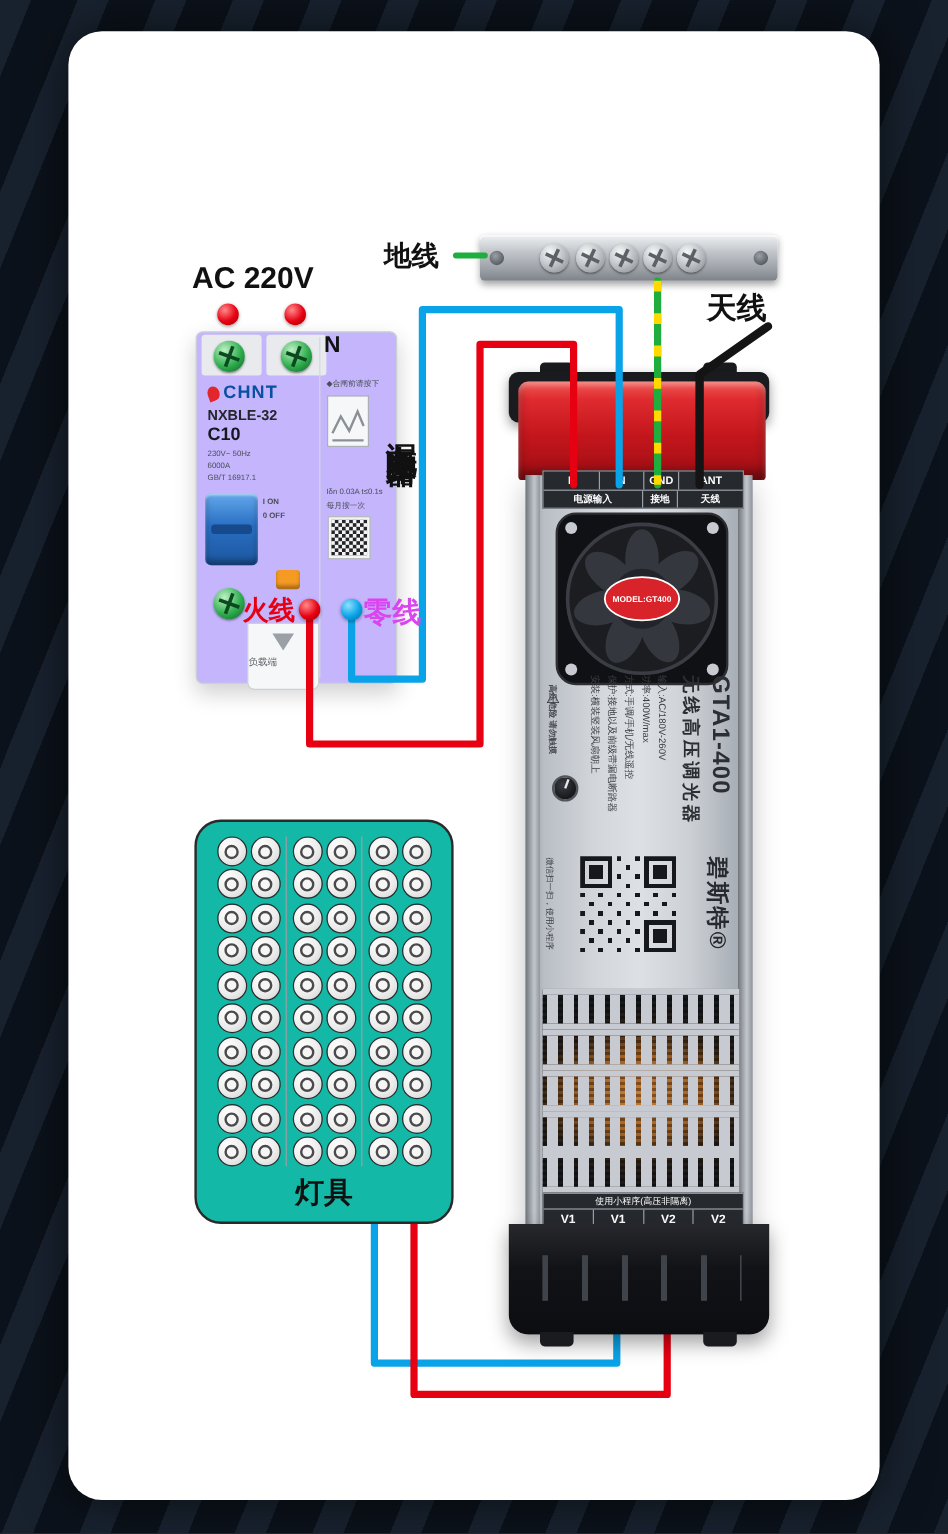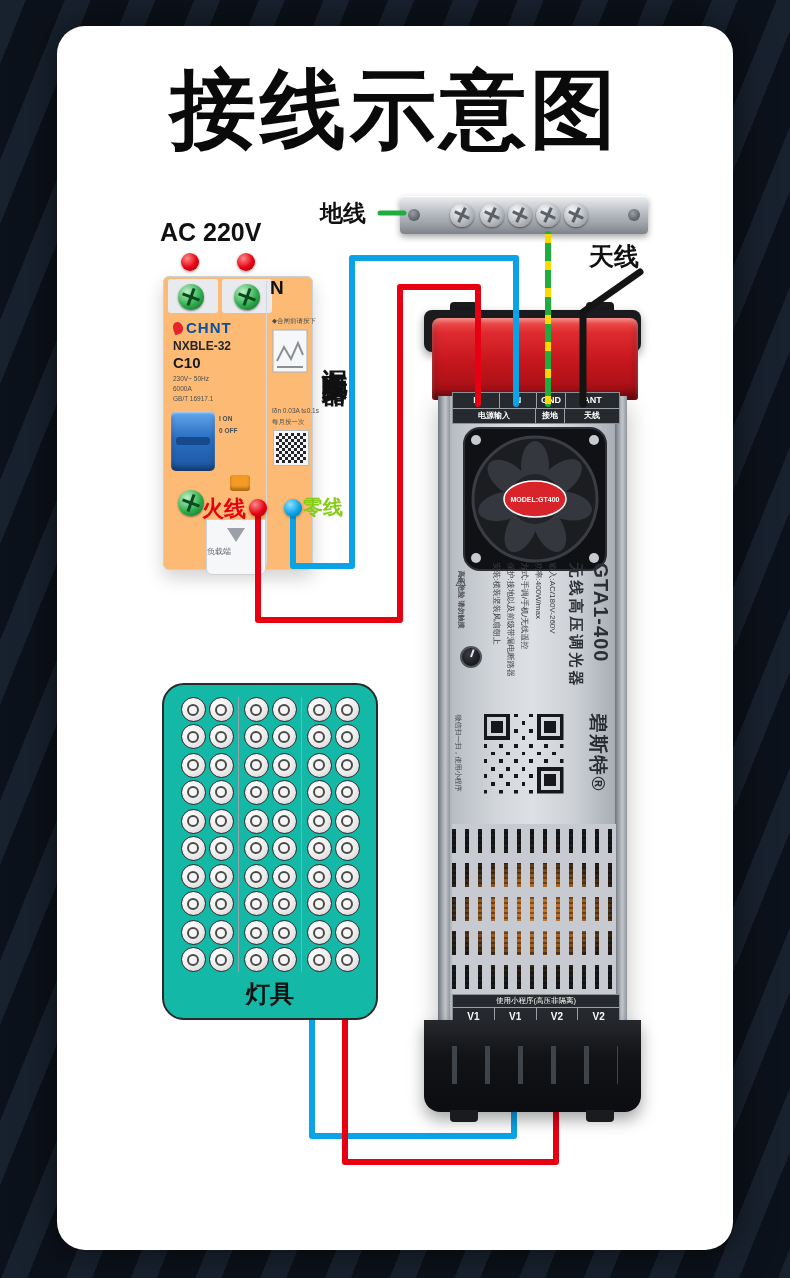--- a/index.html
+++ b/index.html
@@ -19,22 +19,22 @@
           box-shadow:0 3px 6px rgba(0,0,0,.35), inset 0 1px 0 #fff;}
   .bus-hole{position:absolute;top:13px;width:12px;height:12px;border-radius:50%;
             background:radial-gradient(circle at 40% 35%,#9aa0a6,#5a5f66 70%);}
   .screw{position:absolute;top:7px;width:24px;height:24px;border-radius:50%;
          background:radial-gradient(circle at 35% 30%,#f5f6f7,#b9bdc2 55%,#83888e 100%);
          box-shadow:0 1px 2px rgba(0,0,0,.5);}
   .screw::before,.screw::after{content:"";position:absolute;left:50%;top:50%;background:#5c6167;}
   .screw::before{width:16px;height:3px;transform:translate(-50%,-50%) rotate(25deg);}
   .screw::after{width:3px;height:16px;transform:translate(-50%,-50%) rotate(25deg);}
   
-  .breaker{position:absolute;left:163px;top:276px;width:148px;height:292px;background:#fdba74;
-           border:1px solid #ccd1d6;border-radius:6px;box-shadow:0 8px 18px rgba(0,0,0,.18);}
+  .breaker{position:absolute;left:163px;top:276px;width:148px;height:292px;background:#c4b5fd;
+           border:1px solid #ccd1d6;border-radius:6px;box-shadow:0 8px 18px rgba(0,0,0,.18);padding-left:18px;}
   .bk-term{position:absolute;top:2px;width:50px;height:34px;background:#e8eaee;border-radius:3px;}
   .gscrew{position:absolute;width:26px;height:26px;border-radius:50%;
           background:radial-gradient(circle at 35% 30%,#bdf0c4,#2fae4e 55%,#0f5f27 100%);
           box-shadow:0 1px 2px rgba(0,0,0,.45);}
   .gscrew::before,.gscrew::after{content:"";position:absolute;left:50%;top:50%;background:#0b4a1e;}
   .gscrew::before{width:18px;height:3px;transform:translate(-50%,-50%) rotate(20deg);}
   .gscrew::after{width:3px;height:18px;transform:translate(-50%,-50%) rotate(20deg);}
   .bk-flame{display:inline-block;width:10px;height:12px;background:#e3262b;
             border-radius:50% 50% 50% 0;transform:rotate(-20deg);margin-right:3px;}
   .bk-brand{font-size:15px;font-weight:900;color:#0a50a0;letter-spacing:1px;}
@@ -119,21 +119,20 @@
   .dot-cyan{background:radial-gradient(circle at 35% 30%,#8fe0ff,#0aa3e8 55%,#00689c 100%);}
   svg.wires{position:absolute;left:0;top:0;pointer-events:none;}
 </style>
 </head>
 <body>
 
 <div id="stage">
 
   <div class="card"></div>
 
-  <div class="title">接线示意图</div>
 
   <svg class="wires" width="790" height="1278">
     <polyline points="514,1022 514,1136 312,1136 312,1008" fill="none" stroke="#0aa3e8" stroke-width="6" stroke-linecap="round" stroke-linejoin="round"></polyline>
     <polyline points="556,1022 556,1162 345,1162 345,1008" fill="none" stroke="#e60012" stroke-width="6" stroke-linecap="round" stroke-linejoin="round"></polyline>
   </svg>
 
   <div class="busbar">
     <div class="bus-hole" style="left:8px;"></div>
     <div class="bus-hole" style="left:228px;"></div>
     <div class="screw" style="left:50px;"></div>
@@ -536,16 +535,16 @@
   <div class="dot dot-red" style="left:181px;top:253px;"></div>
   <div class="dot dot-red" style="left:237px;top:253px;"></div>
   <div class="dot dot-red" style="left:249px;top:499px;"></div>
   <div class="dot dot-cyan" style="left:284px;top:499px;"></div>
 
   <div class="lbl" style="left:160px;top:218px;font-size:25px;text-align:center;">AC 220V</div>
   <div class="lbl" style="left:320px;top:198px;font-size:23px;">地线</div>
   <div class="lbl" style="left:589px;top:240px;font-size:25px;">天线</div>
   <div class="lbl" style="left:270px;top:277px;font-size:19px;">N</div>
   <div class="lbl" style="left:202px;top:494px;font-size:22px;color:#e60012;">火线</div>
-  <div class="lbl" style="left:303px;top:494px;font-size:20px;color:#84cc16;">零线</div>
+  <div class="lbl" style="left:303px;top:494px;font-size:24px;color:#d946ef;">零线</div>
   <div class="lbl" style="left:318px;top:348px;font-size:26px;writing-mode:vertical-rl;text-orientation:upright;letter-spacing:3px;">漏电断路器</div>
 
 </div>
 
 </body></html>

